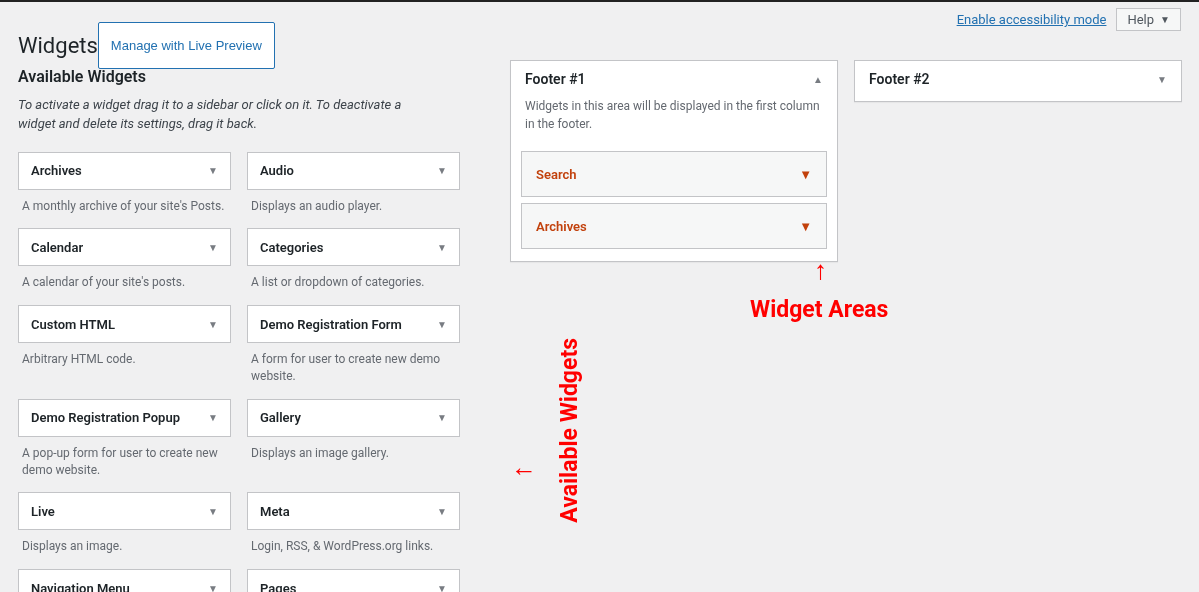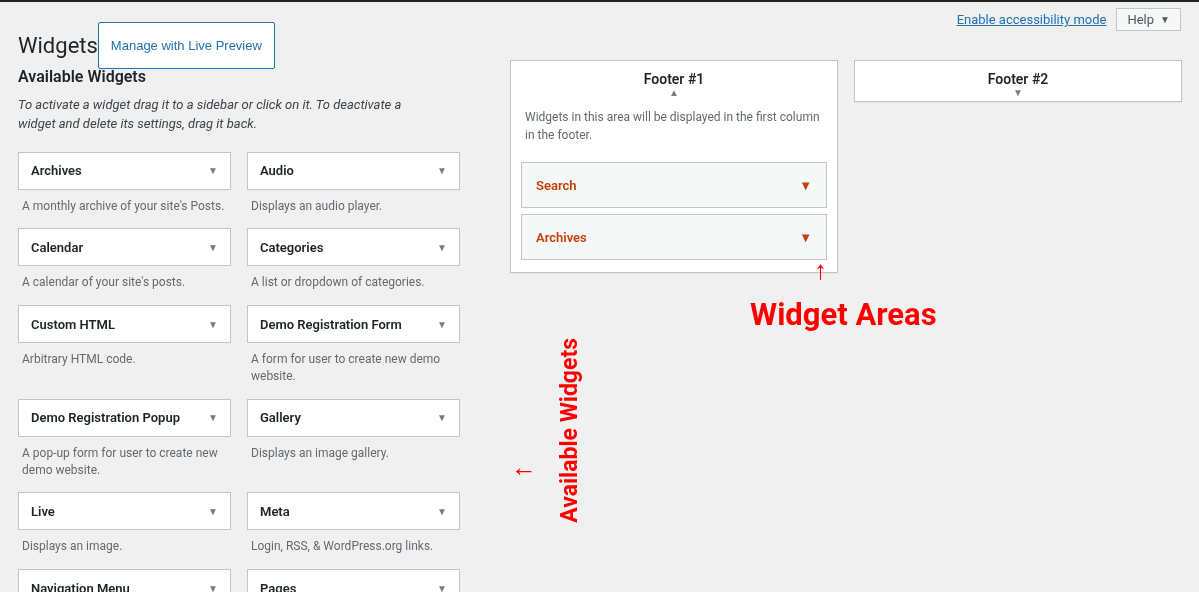--- a/index.html
+++ b/index.html
@@ -25,31 +25,31 @@
   .widget-tile span.name { font-size: 13px; font-weight: 600; color: #1d2327; }
   .chev { font-size: 10px; color: #787c82; }
   .widget-desc { font-size: 12px; color: #646970; padding: 8px 4px 0 4px; line-height: 1.4; }
 
   .areas { position: absolute; left: 510px; top: 58px; display: flex; gap: 16px; }
 
   .area-box { background: #fff; border: 1px solid #c3c4c7; box-shadow: 0 1px 1px rgba(0,0,0,.04); }
   .area-box.expanded { width: 328px; }
   .area-box.collapsed { width: 328px; height: 42px; }
 
-  .area-head { display: flex; justify-content: space-between; align-items: center; padding: 10px 14px; cursor: pointer; flex-direction: column; }
+  .area-head { display: flex; justify-content: space-between; align-items: center; padding: 10px 14px; cursor: pointer; }
   .area-head span.title { font-size: 14px; font-weight: 600; color: #1d2327; }
   .area-head .tri-up { font-size: 10px; color: #787c82; }
   .area-desc { font-size: 12px; color: #646970; padding: 0 14px 12px 14px; line-height: 1.5; }
   .area-items { padding: 0 10px 12px 10px; }
   .area-item { display: flex; justify-content: space-between; align-items: center; background: #f6f7f7; border: 1px solid #c3c4c7; height: 46px; padding: 0 14px; margin-top: 6px; cursor: pointer; }
   .area-item span { font-size: 13px; font-weight: 600; color: #c2410c; }
 
   
   .anno { position: absolute; color: #ff0000; font-weight: 700; pointer-events: none; }
-  .anno.widget-areas { left: 750px; top: 294px; font-size: 31px; }
+  .anno.widget-areas { left: 750px; top: 294px; font-size: 23px; }
   .anno.arrow-up { left: 814px; top: 255px; font-size: 26px; line-height: 1; }
   .anno.avail-label { left: 556px; top: 336px; font-size: 23px; writing-mode: vertical-rl; transform: rotate(180deg); }
   .anno.arrow-left { left: 511px; top: 452px; font-size: 26px; line-height: 1; }
 </style>
 </head>
 <body>
 
 <div class="topbar">
   <a href="#">Enable accessibility mode</a>
   <div class="help-btn">

